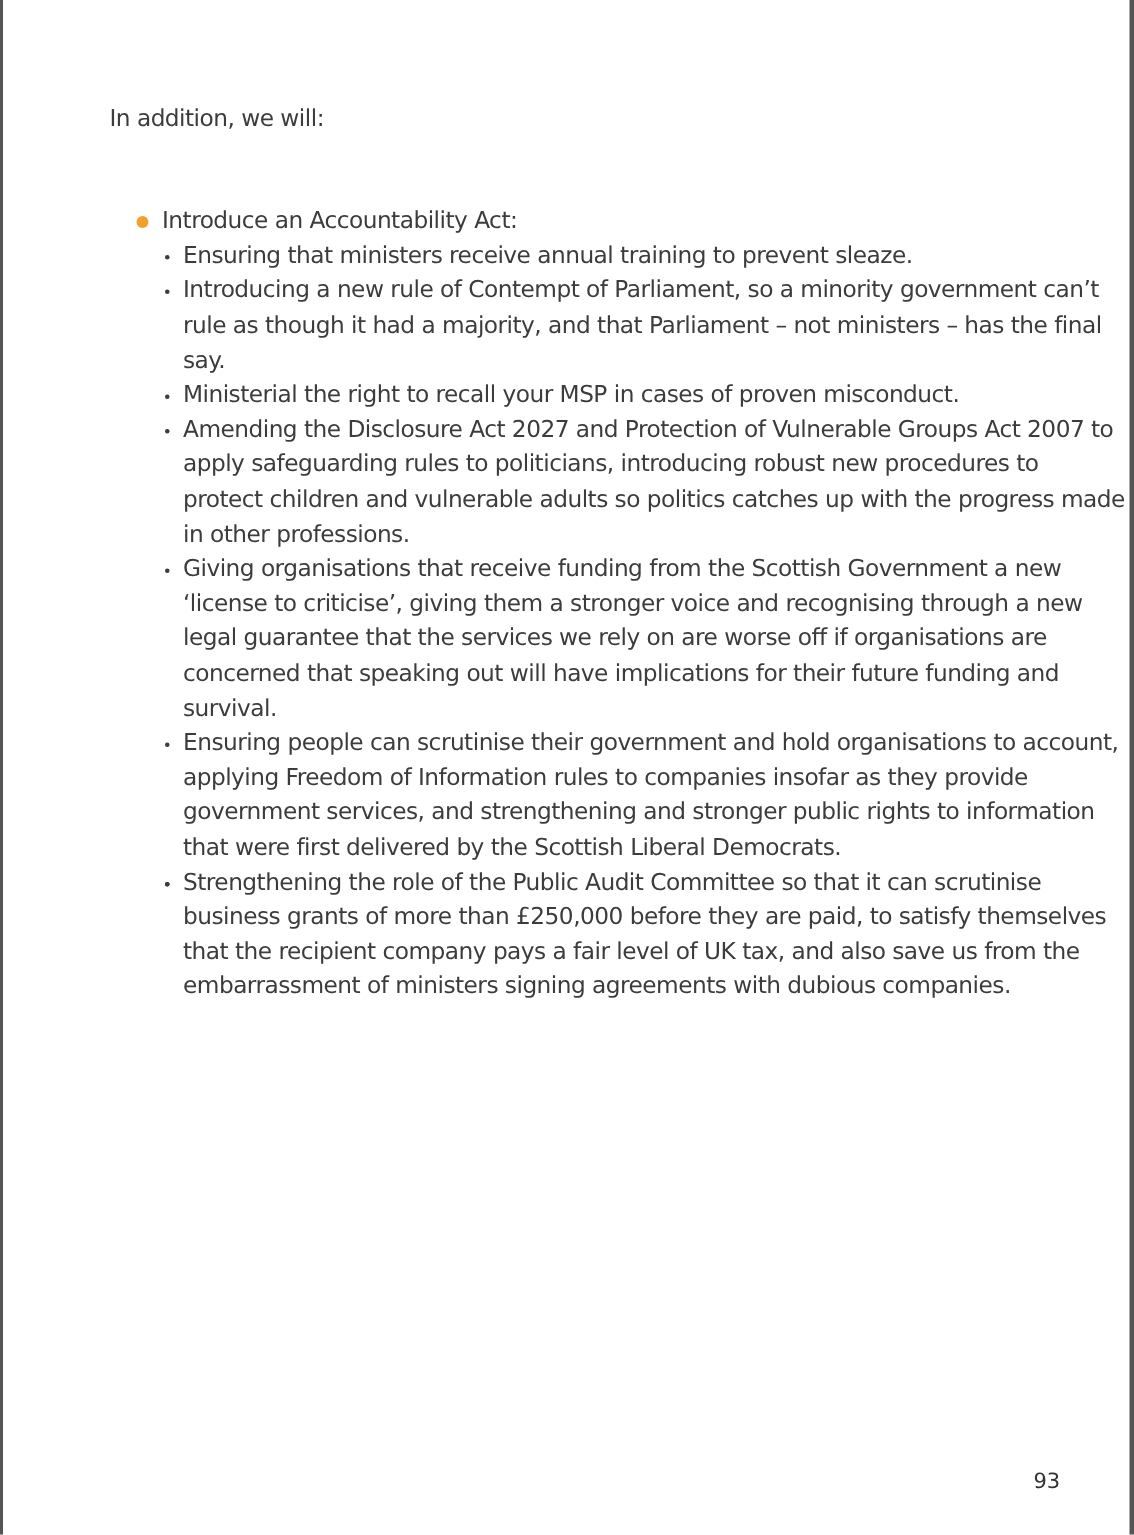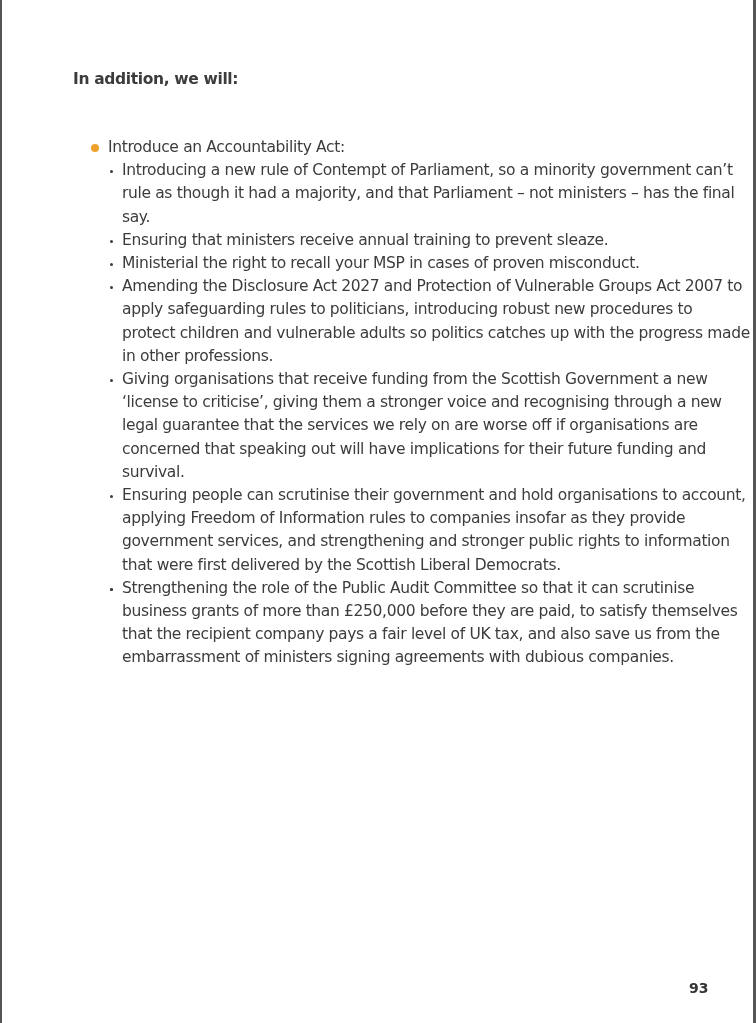--- a/index.html
+++ b/index.html
@@ -11,21 +11,21 @@
     .page {
       position: absolute; left: 0; top: 0; width: 756px; height: 1023px;
       box-sizing: border-box;
       border-left: 2px solid #555555;
       border-right: 3px solid #555555;
       background: #ffffff;
     }
     .intro {
       position: absolute; left: 71px; top: 68px;
       font-size: 15.5px; letter-spacing: -0.35px; line-height: 23.2px;
-      font-weight: 700;
+      font-weight: 400;
     }
     .main-list {
       position: absolute; left: 70px; top: 118px; width: 660px;
       margin: 18px; padding: 0; list-style: none;
     }
     .main-item {
       position: relative; padding-left: 18px;
       font-size: 15.5px; letter-spacing: -0.35px; line-height: 23.2px;
     }
     .orange-dot {
@@ -36,36 +36,36 @@
     .sub-item {
       position: relative; padding-left: 14px;
       font-size: 15.5px; letter-spacing: -0.35px; line-height: 23.2px;
     }
     .sub-dot {
       position: absolute; left: 2px; top: 11px; width: 3px; height: 3px;
       border-radius: 50%; background: #3c3c3c;
     }
     .page-number {
       position: absolute; left: 687px; top: 980px;
-      font-size: 14px; color: #333333; font-weight: bold;
+      font-size: 14px; color: #333333;
     }
   </style>
 </head>
 <body>
 
 <div class="page">
   <div class="intro">In addition, we will:</div>
 
   <ul class="main-list">
     <li class="main-item">
       <span class="orange-dot"></span>
       <span>Introduce an Accountability Act:</span>
       <ul class="sub-list">
+        <li class="sub-item"><span class="sub-dot"></span><span>Ensuring that ministers receive annual training to prevent sleaze.</span></li>
         <li class="sub-item"><span class="sub-dot"></span><span>Introducing a new rule of Contempt of Parliament, so a minority government can’t rule as though it had a majority, and that Parliament – not ministers – has the final say.</span></li>
-        <li class="sub-item"><span class="sub-dot"></span><span>Ensuring that ministers receive annual training to prevent sleaze.</span></li>
         <li class="sub-item"><span class="sub-dot"></span><span>Ministerial the right to recall your MSP in cases of proven misconduct.</span></li>
         <li class="sub-item"><span class="sub-dot"></span><span>Amending the Disclosure Act 2027 and Protection of Vulnerable Groups Act 2007 to apply safeguarding rules to politicians, introducing robust new procedures to protect children and vulnerable adults so politics catches up with the progress made in other professions.</span></li>
         <li class="sub-item"><span class="sub-dot"></span><span>Giving organisations that receive funding from the Scottish Government a new ‘license to criticise’, giving them a stronger voice and recognising through a new legal guarantee that the services we rely on are worse off if organisations are concerned that speaking out will have implications for their future funding and survival.</span></li>
         <li class="sub-item"><span class="sub-dot"></span><span>Ensuring people can scrutinise their government and hold organisations to account, applying Freedom of Information rules to companies insofar as they provide government services, and strengthening and stronger public rights to information that were first delivered by the Scottish Liberal Democrats.</span></li>
         <li class="sub-item"><span class="sub-dot"></span></li>
         <li class="sub-item"><span class="sub-dot"></span><span>Strengthening the role of the Public Audit Committee so that it can scrutinise business grants of more than £250,000 before they are paid, to satisfy themselves that the recipient company pays a fair level of UK tax, and also save us from the embarrassment of ministers signing agreements with dubious companies.</span></li>
       </ul>
     </li>
   </ul>
 

